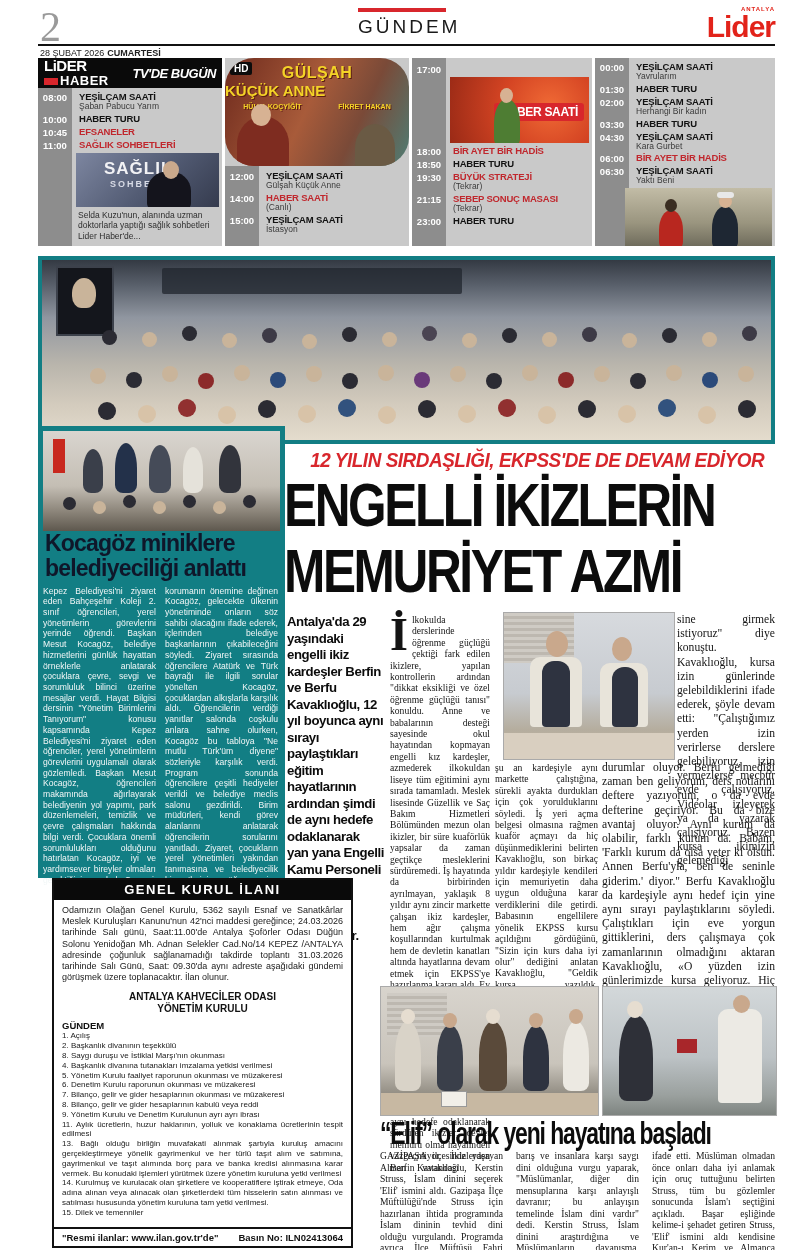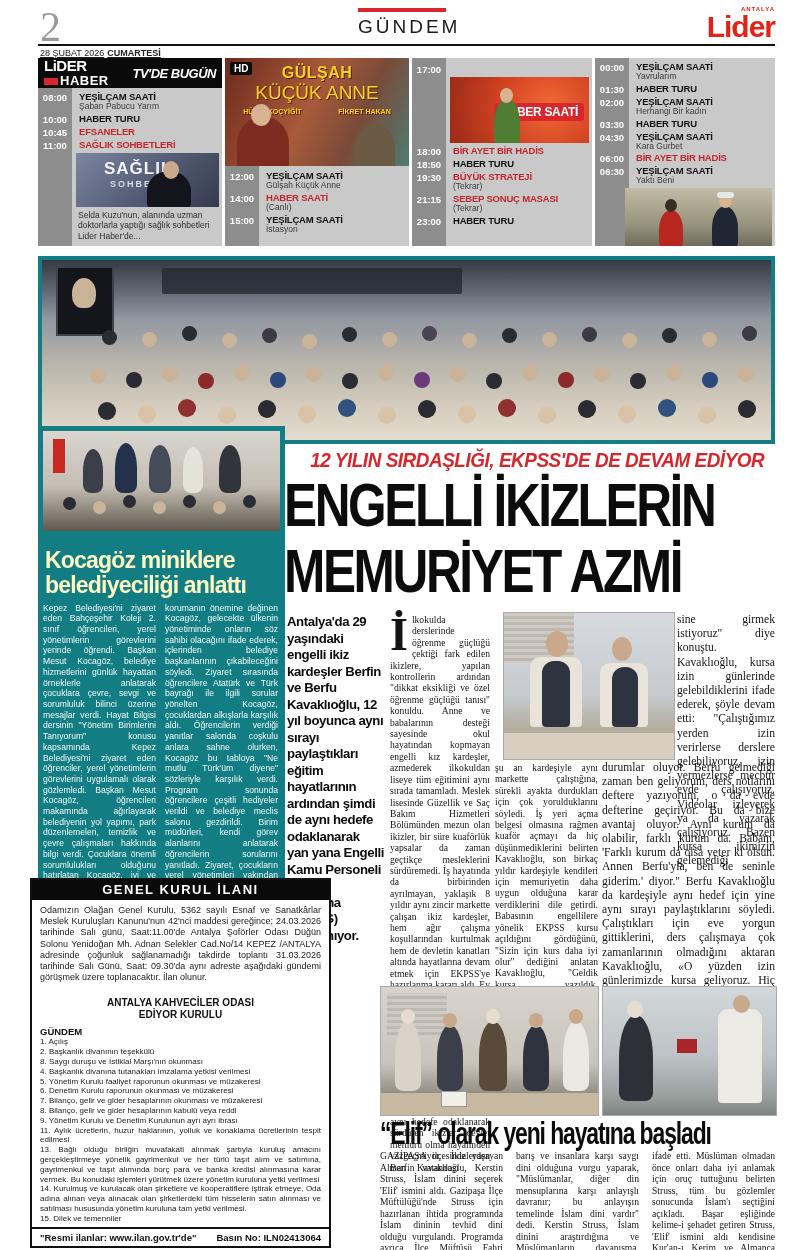--- a/index.html
+++ b/index.html
@@ -7,21 +7,21 @@
         font-family:"Liberation Sans",sans-serif;color:#111;}
   .abs{position:absolute;}
 
   
   .pagenum{font-family:"Liberation Serif",serif;font-size:42px;color:#9a9a9a;line-height:1;}
   .section-bar{background:#d8262c;height:4px;width:88px;}
   .section-title{font-size:19px;letter-spacing:3px;color:#1a1a1a;font-weight:normal;}
   .brand{color:#e2231a;font-weight:bold;font-size:30px;letter-spacing:-1px;line-height:1;}
   .brand-sub{color:#e2231a;font-size:6px;font-weight:bold;letter-spacing:1px;text-align:right;}
   .head-rule{background:#111;height:2px;}
-  .date-line{font-size:9px;color:#222;text-decoration:underline;}
+  .date-line{font-size:9px;color:#222;}
   .date-line b{margin-left:3px;}
 
   
   .tvcol{background:#c9c9c9;overflow:hidden;}
   .rail{background:linear-gradient(90deg,#8d8d8d 0 34px,#c9c9c9 34px);}
   .tvhead{background:#0a0a0a;height:30px;display:flex;align-items:center;justify-content:space-between;padding:0 6px;}
   .tvlogo1{color:#fff;font-weight:bold;font-size:15px;letter-spacing:-0.5px;line-height:1;}
   .tvlogo2{color:#fff;font-weight:bold;font-size:13px;letter-spacing:0.5px;}
   .tvlogo2 .chip{display:inline-block;width:14px;height:7px;background:#d8262c;margin-right:2px;}
   .tvtitle{color:#fff;font-weight:bold;font-style:italic;font-size:13px;letter-spacing:-0.5px;}
@@ -35,24 +35,24 @@
   .tvimg{position:relative;overflow:hidden;}
   .hd-badge{position:absolute;top:4px;left:5px;background:#0c0c0c;color:#fff;font-weight:bold;
             font-size:10px;padding:1px 4px;border-radius:2px;}
 
   .img-saglik{background:linear-gradient(135deg,#7d86a0 0%,#515a72 55%,#353b4e 100%);}
   .img-saglik .t1{color:#f2f2f5;font-weight:bold;font-size:17px;letter-spacing:1px;margin:6px 0 0 28px;}
   .img-saglik .t2{color:#d8dbe6;font-weight:bold;font-size:9px;letter-spacing:2px;margin-left:34px;}
   .fig{position:absolute;border-radius:50% 50% 8px 8px;}
   .head-dot{position:absolute;border-radius:50%;}
 
-  .img-gulsah{background:linear-gradient(115deg,#6e2a1d 0%,#a85b3a 45%,#7a4a38 70%,#4e7d74 100%);}
+  .img-gulsah{background:linear-gradient(115deg,#6e2a1d 0%,#a85b3a 45%,#7a4a38 70%,#4e7d74 100%);border-radius:29px;}
   .img-gulsah .t1{color:#f4d327;font-weight:bold;font-size:16px;text-align:center;margin-top:6px;
                   text-shadow:1px 1px 0 #5a1d12;letter-spacing:0.5px;}
-  .img-gulsah .t2{color:#f4d327;font-weight:normal;font-size:19px;text-align:center;text-shadow:1px 1px 0 #5a1d12;}
+  .img-gulsah .t2{color:#f4d327;font-weight:bold;font-size:15px;text-shadow:1px 1px 0 #5a1d12;}
   .img-gulsah .stars{display:flex;justify-content:space-around;color:#f4d327;font-weight:bold;font-size:7px;
                      margin-top:4px;text-shadow:1px 1px 0 #5a1d12;}
 
   .img-haber{background:radial-gradient(circle at 72% 45%,#f06a35 0%,#d44423 45%,#9a2a16 100%);}
   .haber-chip{position:absolute;right:5px;top:26px;background:#d8262c;color:#fff;font-weight:bold;
               font-size:12px;padding:2px 6px;border-radius:3px;letter-spacing:-0.3px;}
 
   .img-film{background:linear-gradient(180deg,#c2bca6 0%,#9a957f 60%,#6f6c5c 100%);}
 
   
@@ -67,42 +67,42 @@
   .kicker{color:#d8262c;font-weight:bold;font-style:italic;font-size:21px;letter-spacing:-0.5px;
           text-align:center;white-space:nowrap;}
   .kicker>span{display:inline-block;transform:scaleX(.9);}
   .mainhead{color:#0c0c0c;font-weight:bold;font-size:62px;letter-spacing:-3px;line-height:1;white-space:nowrap;}
   .mainhead>span{display:inline-block;transform:scaleX(.8);transform-origin:0 50%;}
 
   
   .teal-block{background:#127e84;padding:5px;}
   .koc-photo{position:relative;height:100px;background:linear-gradient(180deg,#d9d5cf 0%,#c4beb4 55%,#8d867b 80%,#5e584e 100%);overflow:hidden;}
   .koc-photo .flag{position:absolute;left:10px;top:8px;width:12px;height:34px;background:#c8281e;}
-  .koc-head{color:#fef9c3;font-weight:bold;font-size:23px;line-height:1.08;letter-spacing:-0.8px;margin:17px 2px 5px 2px;}
+  .koc-head{color:#0f172a;font-weight:bold;font-size:23px;line-height:1.08;letter-spacing:-0.8px;margin:0 2px 5px 2px;}
   .koc-cols{display:flex;gap:9px;}
   .koc-col{width:113px;color:#f2f7f7;font-size:8.6px;line-height:10.7px;text-align:justify;}
   .koc-credit{font-weight:bold;font-size:7.5px;color:#fff;margin-top:2px;}
 
   
   .lead{font-weight:bold;font-size:13.2px;line-height:1.25;letter-spacing:-0.4px;color:#0c0c0c;}
   .serif{font-family:"Liberation Serif",serif;text-align:justify;color:#141414;}
   .bodycol{font-size:9.6px;line-height:11.4px;}
   .bigcol{font-size:11.6px;line-height:14.2px;}
   .dropcap{float:left;font-size:46px;line-height:38px;font-weight:bold;padding:2px 4px 0 0;font-family:"Liberation Serif",serif;}
   .photo-twins{background:linear-gradient(180deg,#d7dade 0%,#c7cbd0 55%,#b5ad9e 80%,#cbbfa8 100%);border:1px solid #aaa;overflow:hidden;}
   .vest{position:absolute;background:#2e3340;border-radius:12px 12px 4px 4px;}
   .shirt{position:absolute;background:#e8e4da;border-radius:10px 10px 4px 4px;}
 
   
   .gk-box{border:2px solid #111;background:#fff;}
   .gk-title{background:#0a0a0a;color:#fff;font-weight:bold;font-size:13px;letter-spacing:1.5px;
             text-align:center;height:20px;line-height:20px;}
   .gk-body{padding:5px 8px 0 8px;}
   .gk-intro{font-size:9px;line-height:11.2px;text-align:justify;color:#1a1a1a;}
-  .gk-org{font-weight:bold;font-size:10px;text-align:center;margin-top:14px;line-height:12px;}
+  .gk-org{font-weight:bold;font-size:10px;text-align:center;margin-top:8px;line-height:12px;}
   .gk-gundem{font-weight:bold;font-size:9.5px;margin-top:5px;}
   .gk-item{font-size:8px;line-height:9.8px;color:#1a1a1a;text-align:justify;}
   .gk-foot{position:absolute;left:0;right:0;bottom:0;border-top:2px solid #111;display:flex;
            justify-content:space-between;padding:3px 8px;font-weight:bold;font-size:9.5px;}
 
   
   .photo-cert{background:linear-gradient(180deg,#d8d4cd 0%,#c9c4bb 60%,#8f8a80 85%,#6e695f 100%);border:1px solid #aaa;overflow:hidden;}
   .blind{position:absolute;background:repeating-linear-gradient(180deg,#cfcbc4 0 3px,#bdb8b0 3px 6px);}
   .photo-mosque{background:linear-gradient(180deg,#d3d8da 0%,#bcc2c5 55%,#9aa09e 85%,#7e8480 100%);border:1px solid #aaa;overflow:hidden;}
   .robe{position:absolute;background:#eceae4;border-radius:10px 10px 4px 4px;}
@@ -358,27 +358,27 @@
     <div class="vest" style="right:36px;top:54px;width:26px;height:60px;"></div>
     <div class="head-dot" style="right:42px;top:24px;width:20px;height:24px;background:#c9a88c;"></div>
     <div class="abs" style="left:0;bottom:0;width:170px;height:26px;background:#d9cfc0;"></div>
   </div>
 
   <div class="abs serif bodycol" style="left:495px;top:762px;width:103px;height:238px;">şu an kardeşiyle aynı markette çalıştığına, sürekli ayakta durdukları için çok yorulduklarını söyledi. İş yeri açma belgesi olmasına rağmen kuaför açmayı da hiç düşünmediklerini belirten Kavaklıoğlu, son birkaç yıldır kardeşiyle kendileri için memuriyetin daha uygun olduğuna karar verdiklerini dile getirdi. Babasının engellilere yönelik EKPSS kursu açıldığını gördüğünü, "Sizin için kurs daha iyi olur" dediğini anlatan Kavaklıoğlu, "Geldik kursa yazıldık. Çalışmamız açısından iyi oldu. Daha önce EKPSS'ye girdim ve çalışmadan 80 puan aldım. Şimdi çalışıyorum, hedefim 90, 95 puan almak. Yeter ki olsun da hangi kurum olursa olsun. Devlet daire-</div>
 
   <div class="abs serif bigcol" style="left:677px;top:613px;width:98px;height:146px;">sine girmek istiyoruz" diye konuştu. Kavaklıoğlu, kursa izin günlerinde gelebildiklerini ifade ederek, şöyle devam etti: "Çalıştığımız yerden izin verirlerse derslere gelebiliyoruz, izin vermezlerse mecbur evde çalışıyoruz. Videolar izleyerek ya da yazarak çalışıyoruz. Bazen kursa ikimizin gelemediği</div>
   <div class="abs serif bigcol" style="left:602px;top:761px;width:173px;height:226px;">durumlar oluyor. Berfu gelmediği zaman ben geliyorum, ders notlarını deftere yazıyorum, o da evde defterine geçiriyor. Bu da bize avantaj oluyor. Aynı kurum da olabilir, farklı kurum da. Babam, 'Farklı kurum da olsa yeter ki olsun. Annen Berfu'yla, ben de seninle giderim.' diyor." Berfu Kavaklıoğlu da kardeşiyle aynı hedef için yine aynı sırayı paylaştıklarını söyledi. Çalıştıkları için eve yorgun gittiklerini, ders çalışmaya çok zamanlarının olmadığını aktaran Kavaklıoğlu, «O yüzden izin günlerimizde kursa geliyoruz. Hiç aksatmadık. Şimdi de beraber hazırlanıyoruz. Ben de 90-95 puan hedefliyorum" dedi. ■ AA</div>
 
-  <div class="abs gk-box" style="left:30px;top:878px;width:301px;height:370px;box-sizing:border-box;">
+  <div class="abs gk-box" style="left:52px;top:878px;width:301px;height:370px;box-sizing:border-box;">
     <div class="gk-title">GENEL KURUL İLANI</div>
     <div class="gk-body">
       <div class="gk-intro">Odamızın Olağan Genel Kurulu, 5362 sayılı Esnaf ve Sanatkârlar Meslek Kuruluşları Kanunu'nun 42'nci maddesi gereğince; 24.03.2026 tarihinde Salı günü, Saat:11.00'de Antalya Şoförler Odası Düğün Solonu Yenidoğan Mh. Adnan Selekler Cad.No/14 KEPEZ /ANTALYA adresinde çoğunluk sağlanamadığı takdirde toplantı 31.03.2026 tarihinde Salı Günü, Saat: 09.30'da aynı adreste aşağıdaki gündemi görüşmek üzere toplanacaktır. İlan olunur.</div>
       <div class="gk-org">
         <div>ANTALYA KAHVECİLER ODASI</div>
-        <div>EDİYOR KURULU</div>
+        <div>YÖNETİM KURULU</div>
       </div>
       <div class="gk-gundem">GÜNDEM</div>
       <div class="gk-item">1. Açılış</div>
       <div class="gk-item">2. Başkanlık divanının teşekkülü</div>
       <div class="gk-item">8. Saygı duruşu ve İstiklal Marşı'nın okunması</div>
       <div class="gk-item">4. Başkanlık divanına tutanakları imzalama yetkisi verilmesi</div>
       <div class="gk-item">5. Yönetim Kurulu faaliyet raporunun okunması ve müzakeresi</div>
       <div class="gk-item">6. Denetim Kurulu raporunun okunması ve müzakeresi</div>
       <div class="gk-item">7. Bilanço, gelir ve gider hesaplarının okunması ve müzakeresi</div>
       <div class="gk-item">8. Bilanço, gelir ve gider hesaplarının kabulü veya reddi</div>

